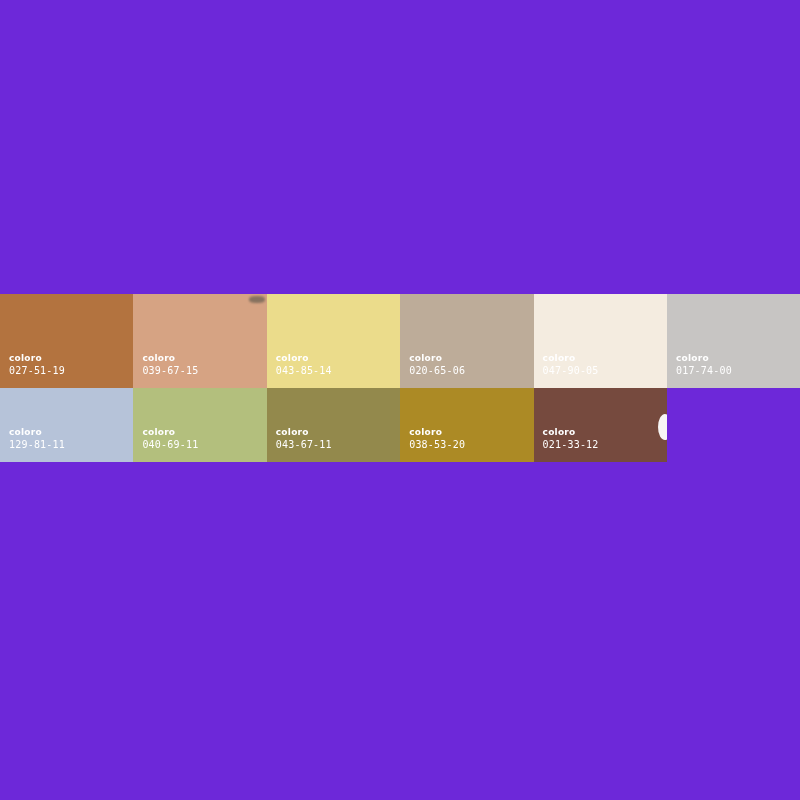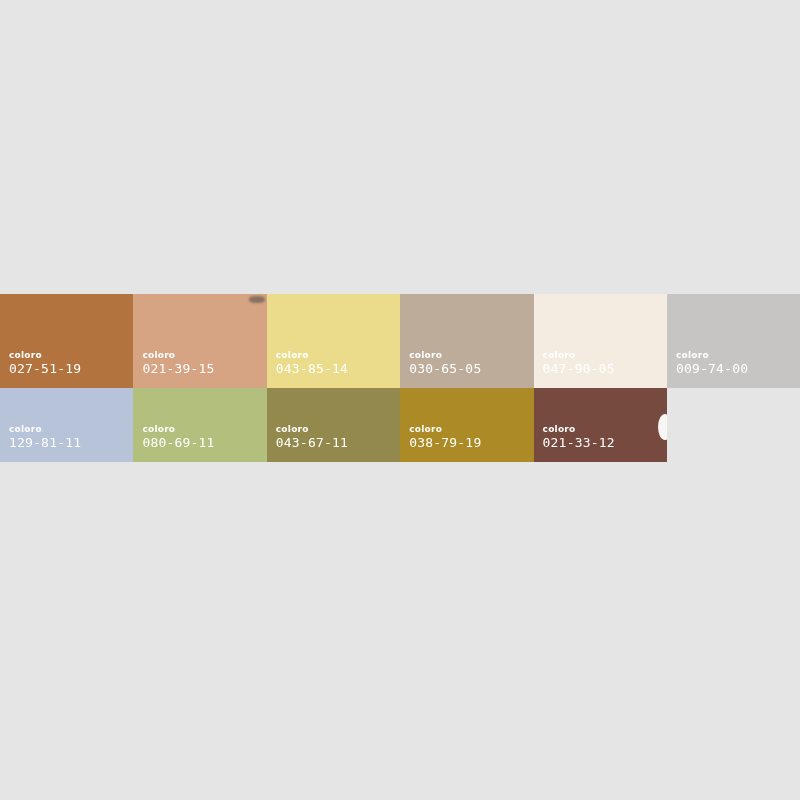--- a/index.html
+++ b/index.html
@@ -70,21 +70,21 @@
     font-size: 9px;
     font-weight: 700;
     letter-spacing: 0.25px;
     color: #ffffff;
     margin-bottom: 2px;
   }
 
   .swatch-code {
     display: block;
     font-family: "DejaVu Sans Mono", "Liberation Mono", monospace;
-    font-size: 13px;
+    font-size: 10px;
     font-weight: 400;
     letter-spacing: 0.2px;
     color: #ffffff;
     white-space: nowrap;
   }
 
   
   .edge-notch {
     position: absolute;
     right: -5px;
@@ -104,96 +104,96 @@
     height: 7px;
     background: #6d6253;
     border-radius: 40%;
     opacity: 0.75;
     filter: blur(1px);
   }
 </style>
 </head>
 <body>
 
-<div id="palette-board" style="background-color: #e5e5e5;">
+<div id="palette-board" style="background-color: #6d28d9;">
 
   <div class="palette-row" id="palette-row-1">
 
     <div class="swatch" style="background-color: rgb(179, 115, 63);">
       <div class="swatch-label">
         <span class="swatch-brand" style="color: rgb(255, 255, 255);">coloro</span>
         <span class="swatch-code" style="color: rgb(255, 255, 255);">027-51-19</span>
       </div>
     </div>
 
     <div class="swatch" style="background-color: rgb(214, 163, 131);">
       <span class="top-smudge"></span>
       <div class="swatch-label">
         <span class="swatch-brand" style="color: rgb(255, 255, 255);">coloro</span>
-        <span class="swatch-code" style="color: rgb(255, 255, 255);">021-39-15</span>
+        <span class="swatch-code" style="color: rgb(255, 255, 255);">039-67-15</span>
       </div>
     </div>
 
     <div class="swatch" style="background-color: rgb(235, 220, 139);">
       <div class="swatch-label">
         <span class="swatch-brand" style="color: rgb(255, 255, 255);">coloro</span>
         <span class="swatch-code" style="color: rgb(255, 255, 255);">043-85-14</span>
       </div>
     </div>
 
     <div class="swatch" style="background-color: rgb(189, 172, 153);">
       <div class="swatch-label">
         <span class="swatch-brand" style="color: rgb(255, 255, 255);">coloro</span>
-        <span class="swatch-code" style="color: rgb(255, 255, 255);">030-65-05</span>
+        <span class="swatch-code" style="color: rgb(255, 255, 255);">020-65-06</span>
       </div>
     </div>
 
     <div class="swatch" style="background-color: rgb(244, 236, 224);">
       <div class="swatch-label">
         <span class="swatch-brand" style="color: rgb(255, 255, 255);">coloro</span>
         <span class="swatch-code" style="color: rgb(255, 255, 255);">047-90-05</span>
       </div>
     </div>
 
     <div class="swatch" style="background-color: rgb(199, 197, 195);">
       <div class="swatch-label">
         <span class="swatch-brand" style="color: rgb(255, 255, 255);">coloro</span>
-        <span class="swatch-code" style="color: rgb(255, 255, 255);">009-74-00</span>
+        <span class="swatch-code" style="color: rgb(255, 255, 255);">017-74-00</span>
       </div>
     </div>
 
   </div>
 
   <div class="palette-row" id="palette-row-2">
 
     <div class="swatch" style="background-color: rgb(182, 195, 217);">
       <div class="swatch-label">
         <span class="swatch-brand" style="color: rgb(255, 255, 255);">coloro</span>
         <span class="swatch-code" style="color: rgb(255, 255, 255); text-align: center;">129-81-11</span>
       </div>
     </div>
 
     <div class="swatch" style="background-color: rgb(179, 191, 125);">
       <div class="swatch-label">
         <span class="swatch-brand" style="color: rgb(255, 255, 255);">coloro</span>
-        <span class="swatch-code" style="color: rgb(255, 255, 255);">080-69-11</span>
+        <span class="swatch-code" style="color: rgb(255, 255, 255);">040-69-11</span>
       </div>
     </div>
 
     <div class="swatch" style="background-color: rgb(147, 137, 76);">
       <div class="swatch-label">
         <span class="swatch-brand" style="color: rgb(255, 255, 255);">coloro</span>
         <span class="swatch-code" style="color: rgb(255, 255, 255);">043-67-11</span>
       </div>
     </div>
 
     <div class="swatch" style="background-color: rgb(172, 138, 37);">
       <div class="swatch-label">
         <span class="swatch-brand" style="color: rgb(255, 255, 255);">coloro</span>
-        <span class="swatch-code" style="color: rgb(255, 255, 255);">038-79-19</span>
+        <span class="swatch-code" style="color: rgb(255, 255, 255);">038-53-20</span>
       </div>
     </div>
 
     <div class="swatch" style="background-color: rgb(118, 74, 62);">
       <span class="edge-notch"></span>
       <div class="swatch-label">
         <span class="swatch-brand" style="color: rgb(255, 255, 255);">coloro</span>
         <span class="swatch-code" style="color: rgb(255, 255, 255);">021-33-12</span>
       </div>
     </div>

